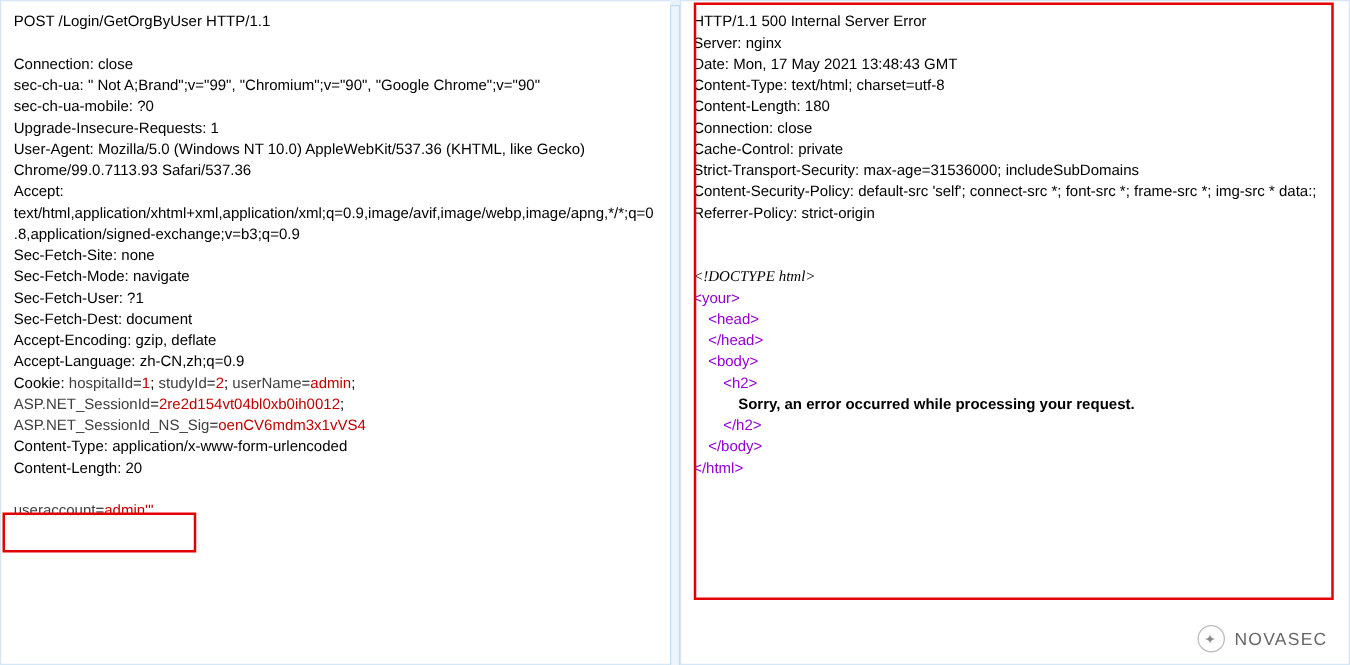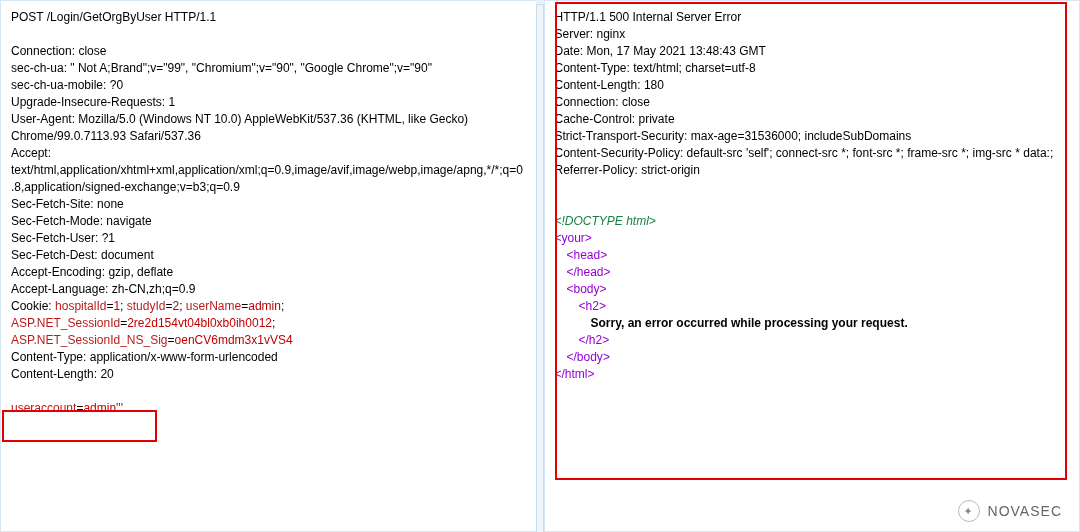--- a/index.html
+++ b/index.html
@@ -35,23 +35,23 @@
       border-right: 1px solid #c5dded;
     }
     .scrollbar-top {
       position: absolute;
       top: 0; left: 0; right: 0;
       height: 5px;
       background: #eaf2f9;
       border-bottom: 1px solid #c5dded;
     }
     .line { line-height: 17px; white-space: nowrap; }
-    .blue { color: #b91c1c; }
+    .blue { color: #404040; }
     .red { color: #c00000; }
-    .green { color: #15803d; font-style: italic; }
+    .green { color: #000000; font-style: italic; font-family: Liberation Serif, serif; }
     .purple { color: #9400d3; }
     .bold { font-weight: bold; }
     .indent1 { padding-left: 12px; }
     .indent2 { padding-left: 24px; }
     .indent3 { padding-left: 36px; }
     .highlight-box-red {
       border: 2px solid #e30000;
       position: absolute;
     }
     .box1 { left: 2px; top: 410px; width: 155px; height: 32px; }

